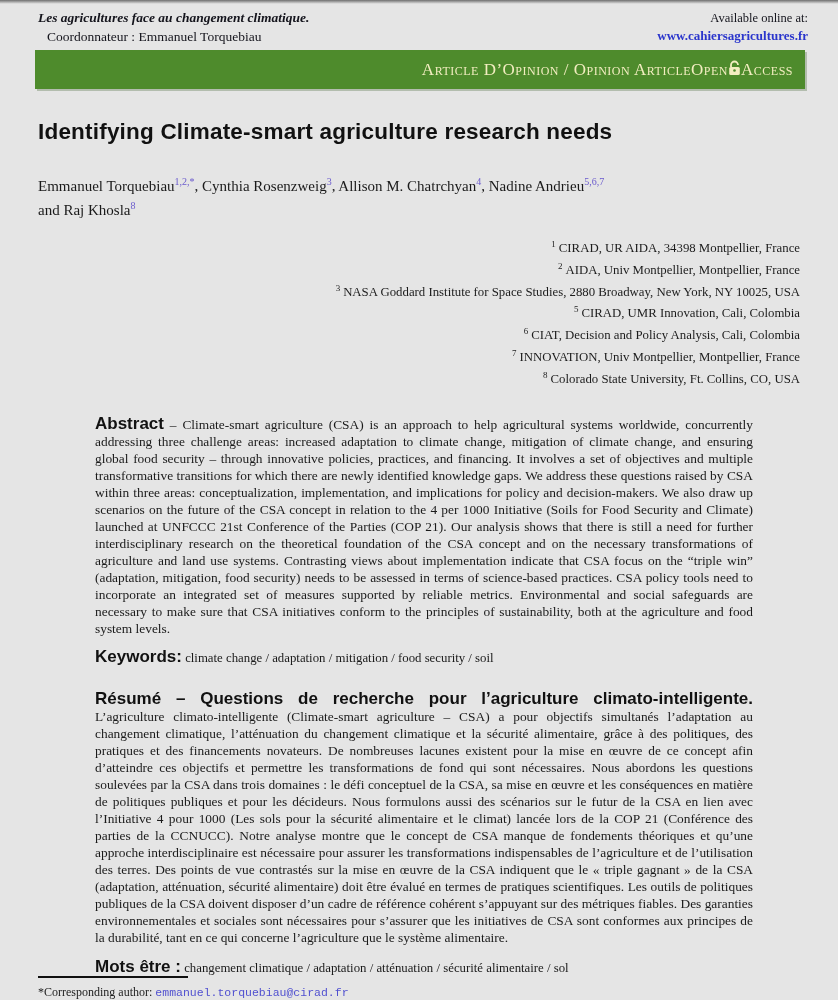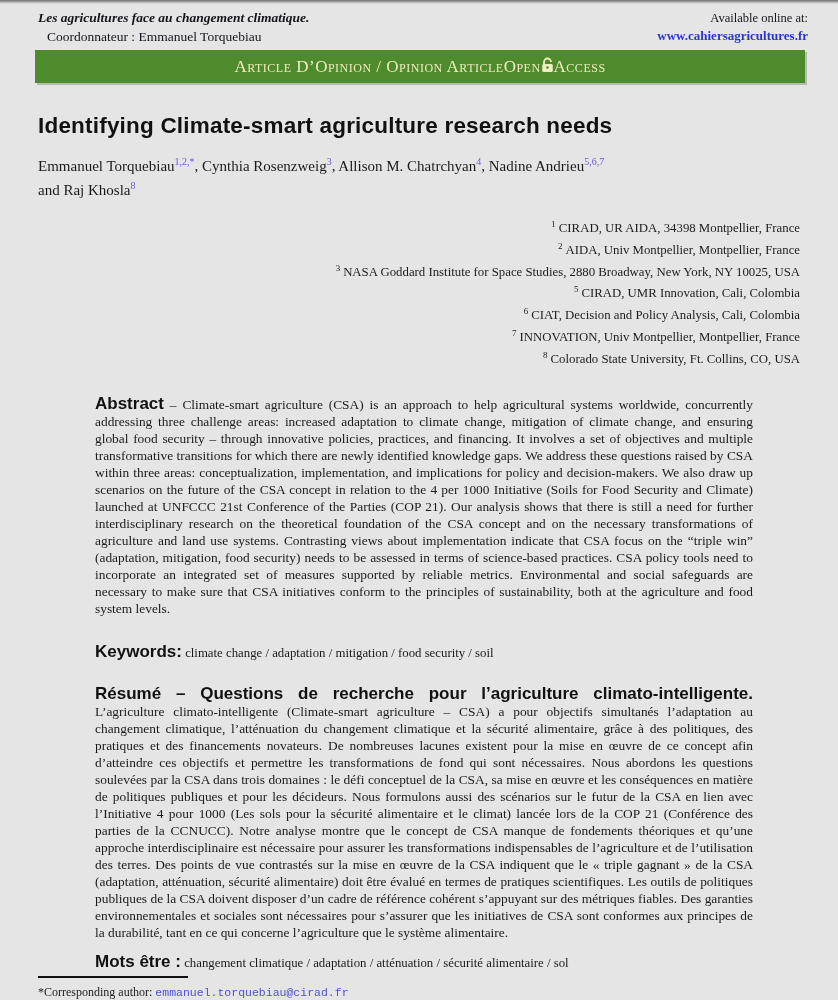--- a/index.html
+++ b/index.html
@@ -11,43 +11,43 @@
   }
   .top-strip { height:4px; background:linear-gradient(180deg,#6e6e6e,#e8e8e8); }
 
   .header { display:flex; justify-content:space-between; padding:6px 30px 0 38px; }
   .series-title { font-style:italic; font-weight:bold; font-size:13.5px; color:#14141c; }
   .coordinator { font-size:13.5px; margin-top:3px; color:#14141c;margin-left:9px; }
   .header-right { text-align:right; font-size:12.5px; padding-top:1px; color:#14141c; }
   .website { display:block; margin-top:2px; color:#2a35cc; font-weight:bold; text-decoration:none; font-size:13px; }
 
   .banner {
-    margin:5px 33px 0 35px; height:33px; background:#4e8b2c;
-    display:flex; align-items:center; justify-content:center; padding:0 12px;
+    margin:5px 33px 0 35px; height:39px; background:#4e8b2c;
+    display:flex; align-items:center; justify-content:flex-end; padding:0 12px;
     box-shadow:2px 2px 0 rgba(130,150,120,0.5);
   }
   .banner-text { font-variant:small-caps; color:#f2edc0; font-size:17px; letter-spacing:0.5px; }
   .oa-wrap { display:flex; align-items:center; }
   .oa-lock { display:inline-block; }
 
   .title {
     margin:30px 38px 0; font-family:"Liberation Sans", sans-serif;
     font-size:22.5px; font-weight:bold; color:#111; letter-spacing:0.2px;
   }
-  .authors { margin:15px 38px 0; font-size:15px; line-height:1.5; color:#1a1a1a; }
+  .authors { margin:29px 38px 0; font-size:15px; line-height:1.5; color:#1a1a1a; }
   .au-sup { color:#6a5acd; font-size:10px; }
 
   .affiliations { margin:17px 38px 0; padding:0; list-style:none; font-size:12.8px;text-align:right; }
   .affiliations li { margin-bottom:4.5px; line-height:13px; }
   .aff-sup { font-size:9px; vertical-align:super; margin-right:3px; }
 
   .abstract-block { margin:29px 85px 0 95px; }
   .para { font-size:13.4px; line-height:17px; text-align:justify; margin:0; color:#1a1a1a; }
   .label { font-family:Liberation Sans, sans-serif; font-weight:bold; font-size:17px; color:#111; }
-  .kw-line { margin:26px 0 0; font-size:12.8px; }
+  .kw-line { margin:11px 0 0; font-size:12.8px; }
   .resume-para { margin-top:23px; }
   .mots-line { margin:12px 0 0; font-size:12.8px; }
 
   .footer { position:absolute; left:38px; top:976px; font-size:12px; }
   .footer-rule { width:150px; height:2px; background:#101010; margin-bottom:7px; }
   .email { font-family:"Liberation Mono", monospace; color:#5050d0; font-size:11.5px; text-decoration:none; }
 </style>
 </head>
 <body>
 

